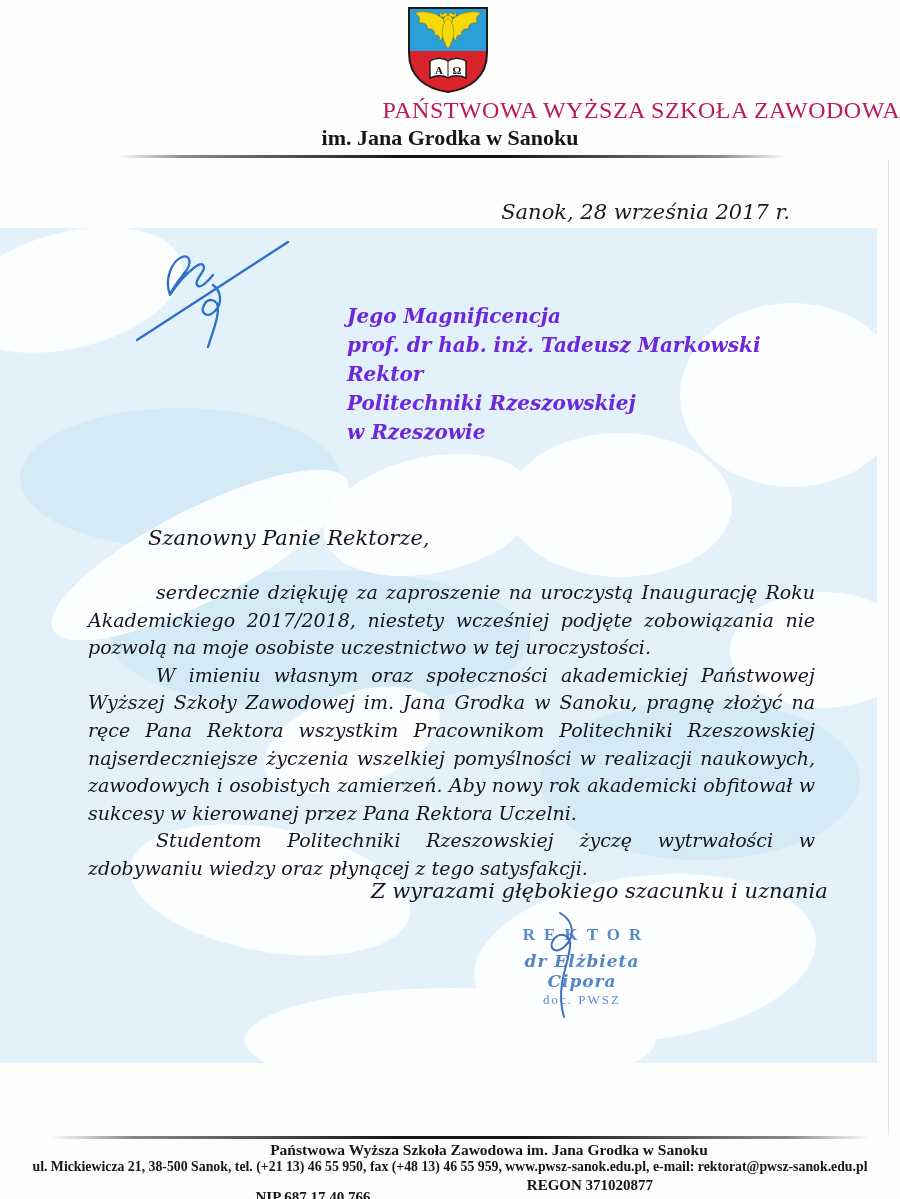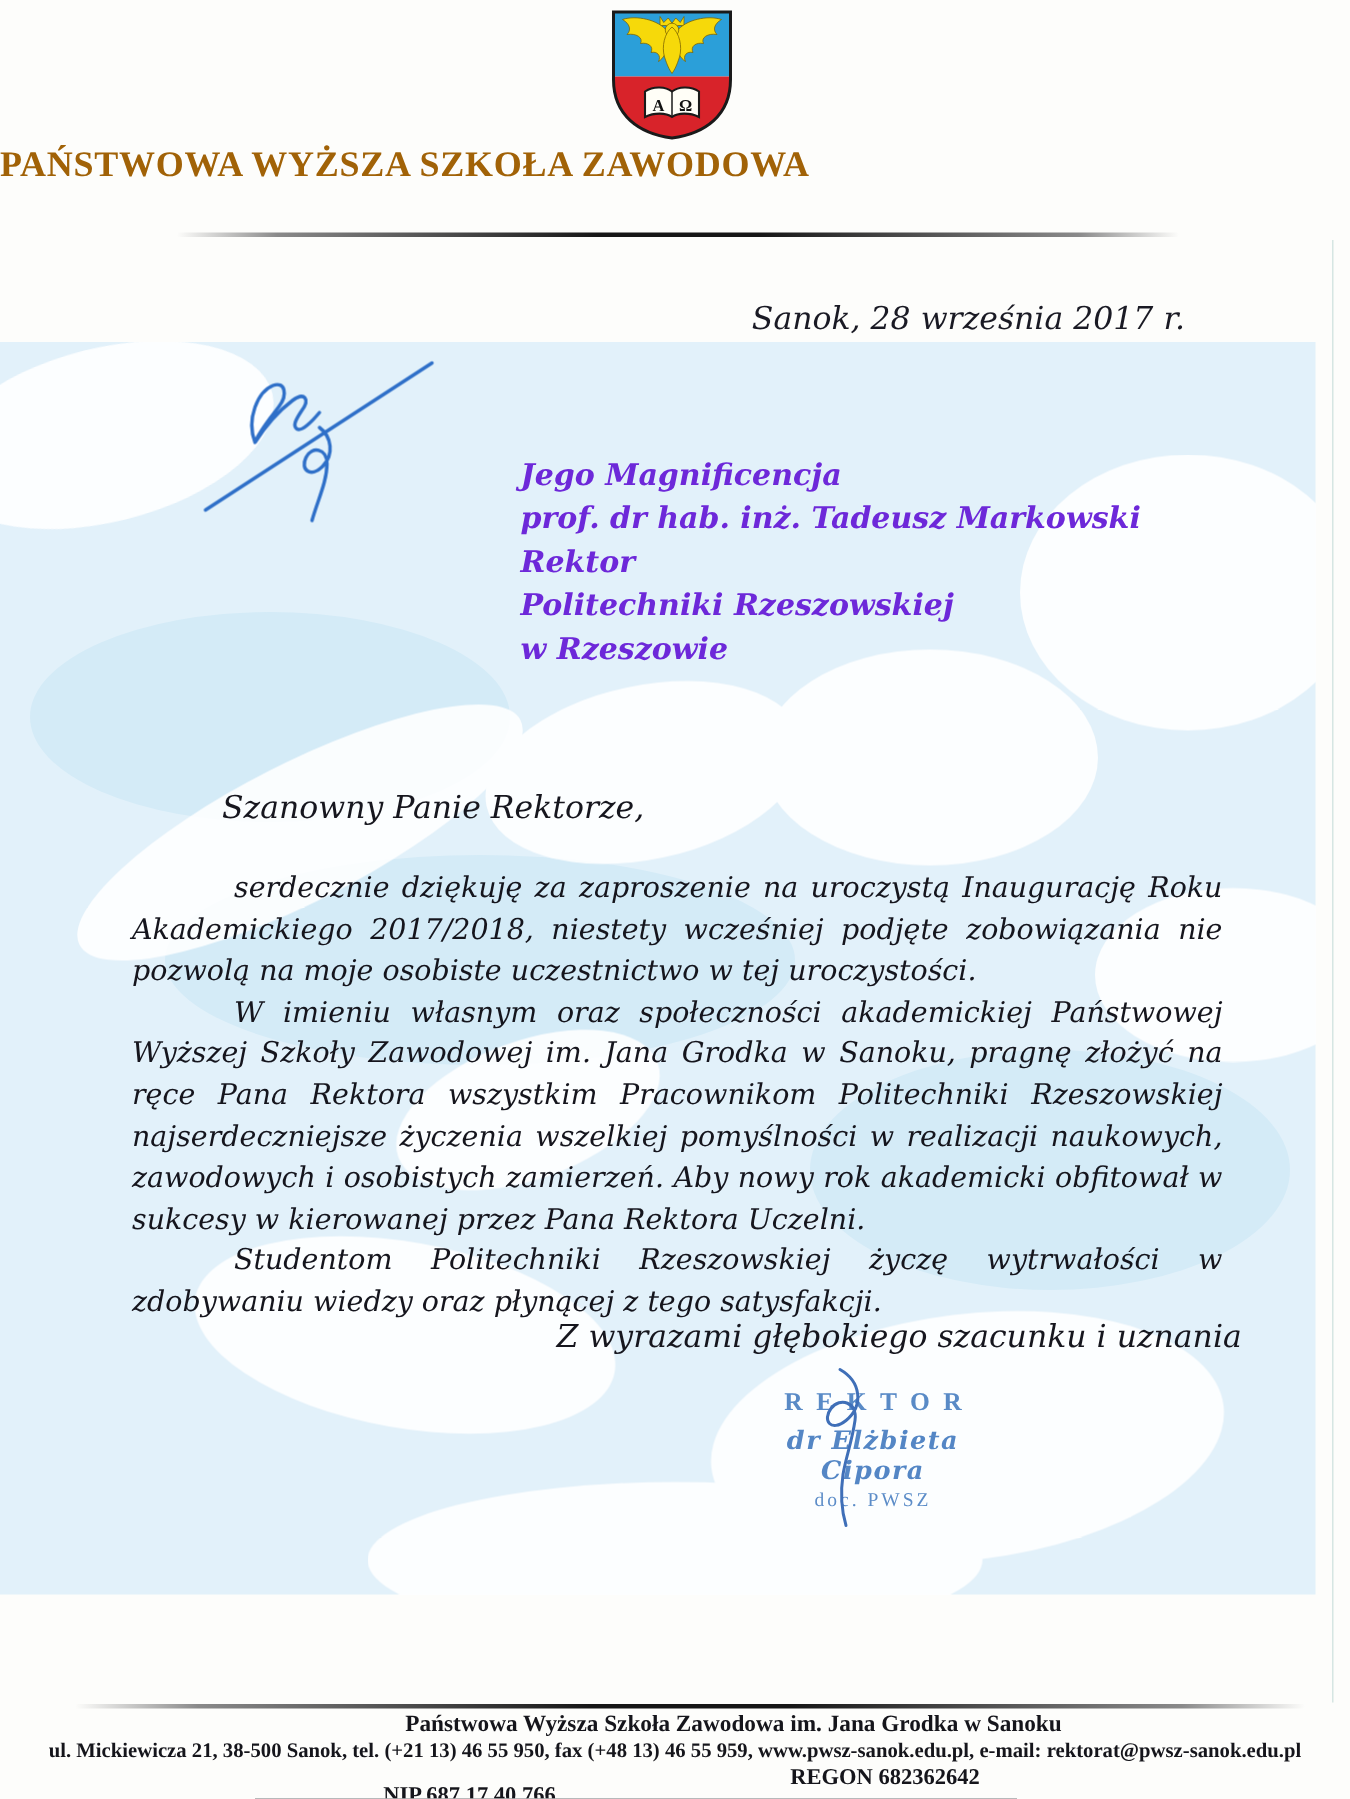--- a/index.html
+++ b/index.html
@@ -10,22 +10,22 @@
   }
   
   .tint{position:absolute;left:0;top:228px;width:877px;height:835px;background:#e2f1fa;}
   .watermark{position:absolute;left:0;top:228px;}
   .scan-line-right{position:absolute;left:888px;top:160px;width:1px;height:975px;background:#c4dcd8;opacity:.7;}
 
   
   .crest{position:absolute;left:404px;top:5px;width:88px;height:90px;}
 
   
-  .hdr1{position:absolute;left:0;top:97px;width:900px;text-align:left;
-        font-weight:bold;font-size:24px;letter-spacing:.5px;color:#a16207;}
+  .hdr1{position:absolute;left:0;top:97px;width:900px;text-align:right;
+        font-weight:normal;font-size:24px;letter-spacing:.5px;color:#be185d;}
   .hdr2{position:absolute;left:0;top:125px;width:900px;text-align:center;
         font-weight:bold;font-size:22px;color:#15151b;}
   .rule{position:absolute;height:3px;border-radius:2px;
         background:linear-gradient(90deg,rgba(80,80,80,0) 0%,#8a8a8a 10%,#161616 42%,#161616 58%,#8a8a8a 90%,rgba(80,80,80,0) 100%);}
   .rule-top{left:118px;top:155px;width:668px;}
   .rule-bottom{left:50px;top:1136px;width:820px;}
 
   
   .script{font-family:"DejaVu Serif",serif;font-style:italic;}
   .date{position:absolute;left:470px;top:200px;width:320px;text-align:right;
@@ -95,20 +95,21 @@
       <path d="M44 13 C49 17 51 26 49 33 C47 39 46 41 44 44 C42 41 41 39 39 33 C37 26 39 17 44 13 Z"></path>
     </g>
     <path d="M26 56 C32 52 40 53 44 56 C48 53 56 52 62 56 L62 73 C56 70 48 70 44 73 C40 70 32 70 26 73 Z" fill="#fffef7" stroke="#1a1a1a" stroke-width="1.4"></path>
     <path d="M44 56 L44 73" stroke="#1a1a1a" stroke-width="1"></path>
     <text x="35" y="69" font-size="11" font-weight="bold" text-anchor="middle" fill="#111">Α</text>
     <text x="53" y="69" font-size="11" font-weight="bold" text-anchor="middle" fill="#111">Ω</text>
     <path d="M5 3 H83 V48 C83 72 66 84 44 87 C22 84 5 72 5 48 Z" fill="none" stroke="#1a1a1a" stroke-width="2"></path>
   </svg>
 
   <div class="hdr1">PAŃSTWOWA WYŻSZA SZKOŁA ZAWODOWA</div>
+  <div class="hdr2">im. Jana Grodka w Sanoku</div>
   <div class="rule rule-top"></div>
 
   <div class="date script">Sanok, 28 września 2017 r.</div>
 
   <svg class="penmark" width="178" height="122" viewBox="0 0 178 122">
     <g fill="none" stroke="#2e6fc8" stroke-width="2.3" stroke-linecap="round">
       <path d="M14 107 L165 9"></path>
       <path d="M47 62 C41 46 49 28 59 24 C67 21 69 30 63 38 C57 46 50 54 47 62 C54 51 64 40 72 34 C80 28 84 33 78 41 C74 47 72 51 75 53 C78 55 85 48 90 42"></path>
       <path d="M90 52 C98 58 100 70 92 78 C84 86 77 80 81 72 C85 64 95 66 95 76 C95 88 89 100 85 114"></path>
     </g>
@@ -139,16 +140,16 @@
   </div>
   <svg class="sig-svg" width="80" height="118" viewBox="0 0 80 118">
     <path d="M32 10 C46 18 48 34 36 44 C26 52 20 44 26 36 C32 28 44 32 42 44 C40 58 36 68 34 80 C32 94 33 104 36 114" fill="none" stroke="#3f6fb8" stroke-width="2" stroke-linecap="round"></path>
   </svg>
 
   <div class="rule rule-bottom"></div>
   <div class="f1">Państwowa Wyższa Szkoła Zawodowa im. Jana Grodka w Sanoku</div>
   <div class="f2">ul. Mickiewicza 21, 38-500 Sanok, tel. (+21 13) 46 55 950, fax (+48 13) 46 55 959, www.pwsz-sanok.edu.pl, e-mail: rektorat@pwsz-sanok.edu.pl</div>
   <div class="f3">
     <span class="nip">NIP 687 17 40 766</span>
-    <span class="regon">REGON 682362642</span>
+    <span class="regon">REGON 371020877</span>
   </div>
 
 </div>
 
 </body></html>

